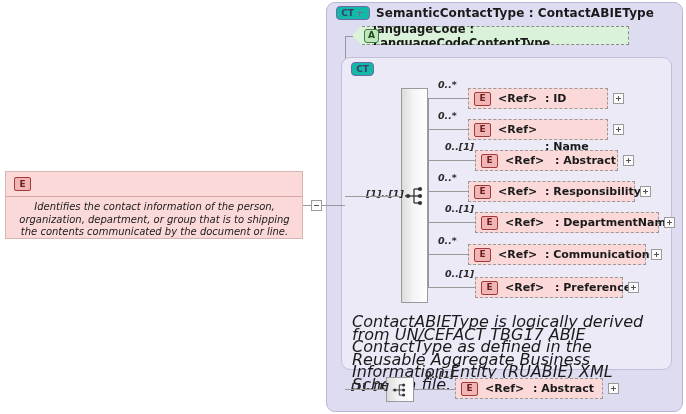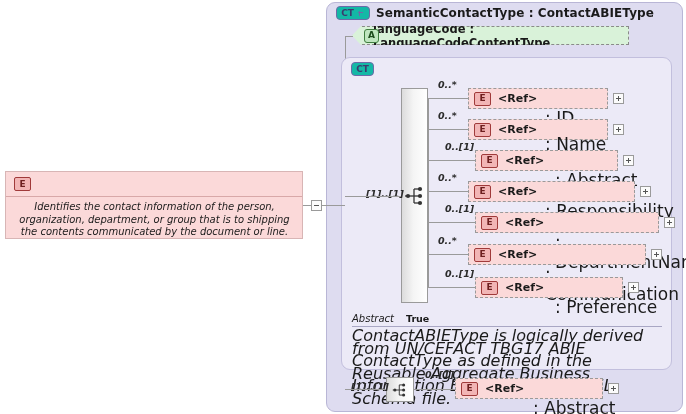--- a/index.html
+++ b/index.html
@@ -77,21 +77,21 @@
   .seq-icon{position:absolute;}
 
   
   .el-row{
     height:21px;background:#fbd9d9;border:1px dashed #9a9a9a;
     display:flex;align-items:center;box-sizing:border-box;
     padding-left:5px;
   }
   .el-row .badge-e{flex:0 0 auto;}
   .el-ref{font-size:11px;font-weight:bold;margin-left:7px;color:#1a1a1a;}
-  .el-name{font-size:17px;font-weight:normal;color:#1a1a1a;position:absolute;margin-top:16px;}
+  .el-name{font-size:11px;font-weight:bold;color:#1a1a1a;position:absolute;}
   .card{
     position:absolute;font-style:italic;font-size:9.5px;color:#2b2b2b;
     font-weight:bold;white-space:nowrap;
   }
   .expander{
     position:absolute;width:11px;height:11px;box-sizing:border-box;
     border:1px solid #9a9a9a;background:#fbfbfb;
   }
   .expander::before{
     content:"";position:absolute;left:2px;top:4px;width:5px;height:1px;background:#555;
@@ -174,21 +174,21 @@
       <span class="el-ref">&lt;Ref&gt;</span>
     </div>
     <span class="abs el-name" style="left: 545px; top: 92px;">: ID</span>
     <span class="card" style="left: 438px; top: 79px;">0..*</span>
     <div class="expander plus" style="left: 613px; top: 93px;"></div>
     <div class="abs connector" style="left: 428px; top: 98px; width: 40px; height: 1px;"></div>
     <div class="abs el-row" style="left: 468px; top: 119px; width: 140px;">
       <span class="badge badge-e">E</span>
       <span class="el-ref">&lt;Ref&gt;</span>
     </div>
-    <span class="abs el-name" style="left: 545px; top: 118px;">: Name</span>
+    <span class="abs el-name" style="left: 545px; top: 140px;">: Name</span>
     <span class="card" style="left: 438px; top: 110px;">0..*</span>
     <div class="expander plus" style="left: 613px; top: 124px;"></div>
     <div class="abs connector" style="left: 428px; top: 129px; width: 40px; height: 1px;"></div>
     <div class="abs el-row" style="left: 475px; top: 150px; width: 143px;">
       <span class="badge badge-e">E</span>
       <span class="el-ref">&lt;Ref&gt;</span>
     </div>
     <span class="abs el-name" style="left: 555px; top: 154px;">: Abstract</span>
     <span class="card" style="left: 445px; top: 141px;">0..[1]</span>
     <div class="expander plus" style="left: 623px; top: 155px;"></div>
@@ -221,24 +221,20 @@
       <span class="badge badge-e">E</span>
       <span class="el-ref">&lt;Ref&gt;</span>
     </div>
     <span class="abs el-name" style="left: 555px; top: 281px;">: Preference</span>
     <span class="card" style="left: 445px; top: 268px;">0..[1]</span>
     <div class="expander plus" style="left: 628px; top: 282px;"></div>
     <div class="abs connector" style="left: 428px; top: 287px; width: 47px; height: 1px;"></div>
   </div>
 
 <div class="abs" id="abstract-block">
-  <div id="abstract-head">
-    <span id="abstract-key">Abstract</span>
-    <span id="abstract-val">True</span>
-  </div>
   <div id="abstract-doc">ContactABIEType is logically derived from UN/CEFACT TBG17 ABIE ContactType as defined in the Reusable Aggregate Business Information Entity (RUABIE) XML Schema file.</div>
 </div>
 
 <div class="abs comp-bar" id="compositor-user"></div>
 <svg class="seq-icon" style="left:389px;top:382px;" width="22" height="16" viewBox="0 0 22 22">
   <line x1="1" y1="11" x2="6" y2="11" stroke="#333" stroke-width="1.3"></line>
   <circle cx="4" cy="11" r="2.1" fill="#333"></circle>
   <line x1="6" y1="11" x2="10" y2="11" stroke="#333" stroke-width="1.3"></line>
   <line x1="10" y1="4" x2="10" y2="18" stroke="#333" stroke-width="1.3"></line>
   <line x1="10" y1="4" x2="15" y2="4" stroke="#333" stroke-width="1.3"></line>

